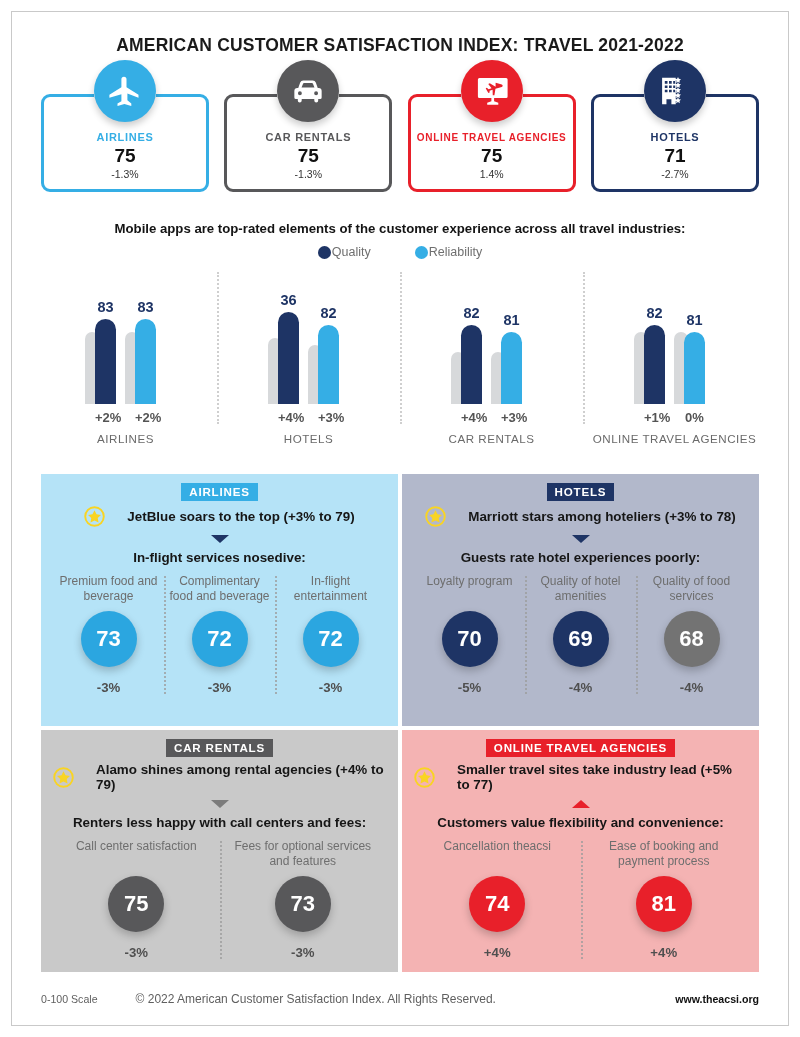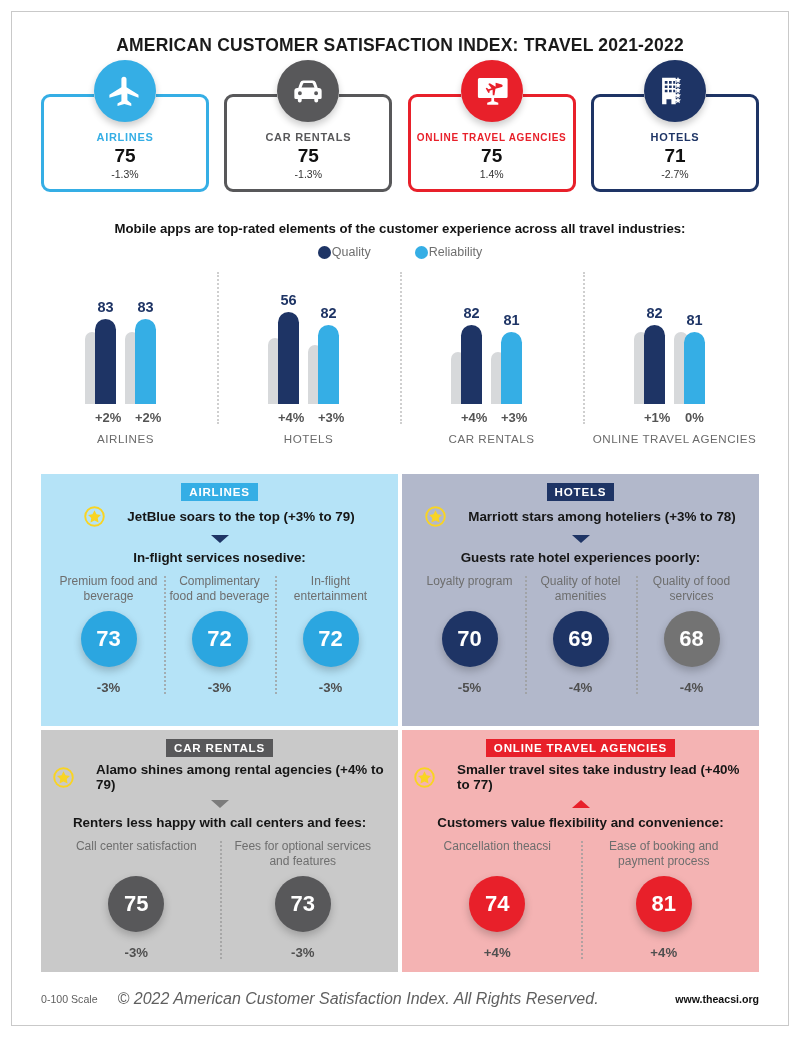--- a/index.html
+++ b/index.html
@@ -226,21 +226,21 @@
 
   
   .footer {
     position: absolute; left: 0; bottom: 0;
     width: 100%; height: 53px;
     display: flex; align-items: center;
     padding: 0 29px;
     background: #fff;
   }
   .footer .scale { font-size: 10.6px; color: #5f5f5f; }
-  .footer .copy { font-size: 16px; color: #5f5f5f; margin-left: 20px; font-style: italic; }
+  .footer .copy { font-size: 12px; color: #5f5f5f; margin-left: 38px; }
   .footer .site { font-size: 10.6px; color: #111; font-weight: bold; margin-left: auto; }
 </style>
 </head>
 <body>
 
 <div class="page">
 
   <div class="title">AMERICAN CUSTOMER SATISFACTION INDEX: TRAVEL 2021-2022</div>
 
   <div class="cards" id="cards">
@@ -319,21 +319,21 @@
         </div>
         <div class="deltas">
           <span>+2%</span>
           <span>+2%</span>
         </div>
         <div class="grpname">AIRLINES</div>
       </div>
       <div class="grp">
         <div class="bars">
           <div class="barcol">
-            <span class="val" style="bottom:95.77777777777779px">56</span>
+            <span class="val" style="bottom:95.77777777777779px">36</span>
             <div class="prev" style="height:65.55555555555556px"></div>
             <div class="cur" style="height:91.77777777777779px;background:#1E3465"></div>
           </div>
           <div class="barcol">
             <span class="val" style="bottom:82.66666666666666px">82</span>
             <div class="prev" style="height:59px"></div>
             <div class="cur" style="height:78.66666666666666px;background:#35AEE5"></div>
           </div>
         </div>
         <div class="deltas">
@@ -465,21 +465,21 @@
           </div>
         </div>
       </div>
       <div class="panel" style="background: rgb(244, 179, 179);">
         <span class="badge" style="background:#E8202A">ONLINE TRAVEL AGENCIES</span>
         <div class="headline">
           <span class="star"><svg viewBox="0 0 24 24">
               <circle cx="12" cy="12" r="10.6" fill="none" stroke="#F9D423" stroke-width="2.2"></circle>
               <path fill="#F9D423" d="M12 4.8l2.3 4.6 5.1.8-3.7 3.6.9 5.1L12 16.5l-4.6 2.4.9-5.1-3.7-3.6 5.1-.8z"></path>
             </svg></span>
-          <span class="htxt">Smaller travel sites take industry lead (+40% to 77)</span>
+          <span class="htxt">Smaller travel sites take industry lead (+5% to 77)</span>
         </div>
         <div class="arrow up" style="border-bottom-color:#E8202A"></div>
         <div class="subhead">Customers value flexibility and convenience:</div>
         <div class="metrics">
           <div class="metric">
             <div class="mname">Cancellation theacsi</div>
             <div class="bubble" style="background:#E8202A">74</div>
             <div class="mdelta">+4%</div>
           </div>
           <div class="metric">

